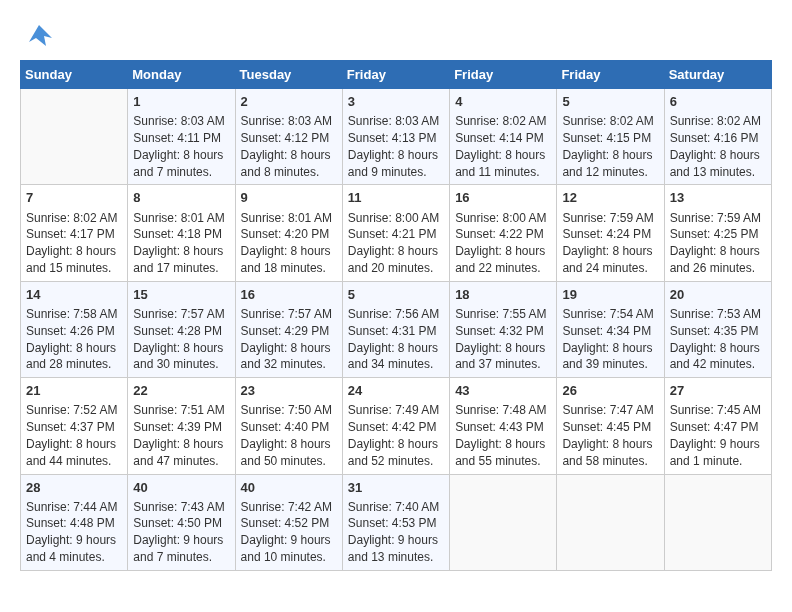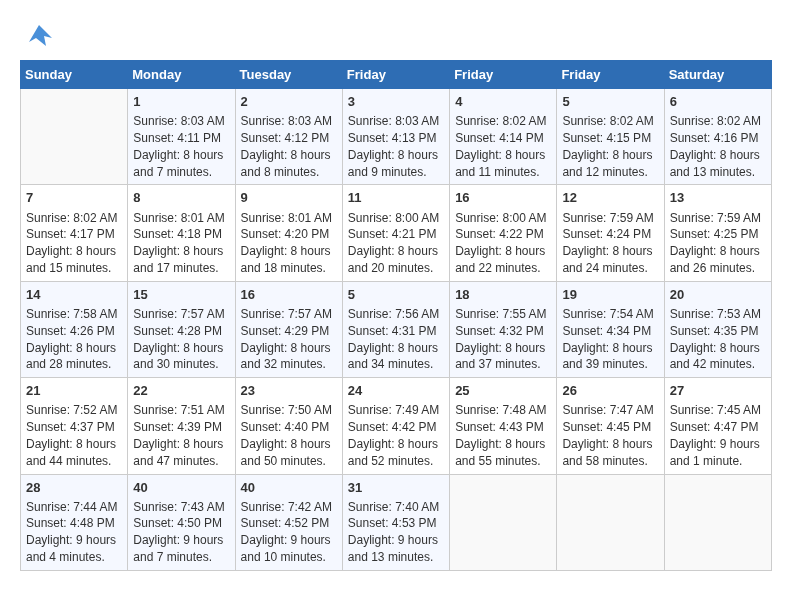--- a/index.html
+++ b/index.html
@@ -212,21 +212,21 @@
         </td>
         <td>
           <span class="day-number">23</span>
           <div class="day-info">Sunrise: 7:50 AM<br>Sunset: 4:40 PM<br>Daylight: 8 hours<br>and 50 minutes.</div>
         </td>
         <td>
           <span class="day-number">24</span>
           <div class="day-info">Sunrise: 7:49 AM<br>Sunset: 4:42 PM<br>Daylight: 8 hours<br>and 52 minutes.</div>
         </td>
         <td>
-          <span class="day-number">25</span>
+          <span class="day-number">43</span>
           <div class="day-info">Sunrise: 7:48 AM<br>Sunset: 4:43 PM<br>Daylight: 8 hours<br>and 55 minutes.</div>
         </td>
         <td>
           <span class="day-number">26</span>
           <div class="day-info">Sunrise: 7:47 AM<br>Sunset: 4:45 PM<br>Daylight: 8 hours<br>and 58 minutes.</div>
         </td>
         <td>
           <span class="day-number">27</span>
           <div class="day-info">Sunrise: 7:45 AM<br>Sunset: 4:47 PM<br>Daylight: 9 hours<br>and 1 minute.</div>
         </td>

